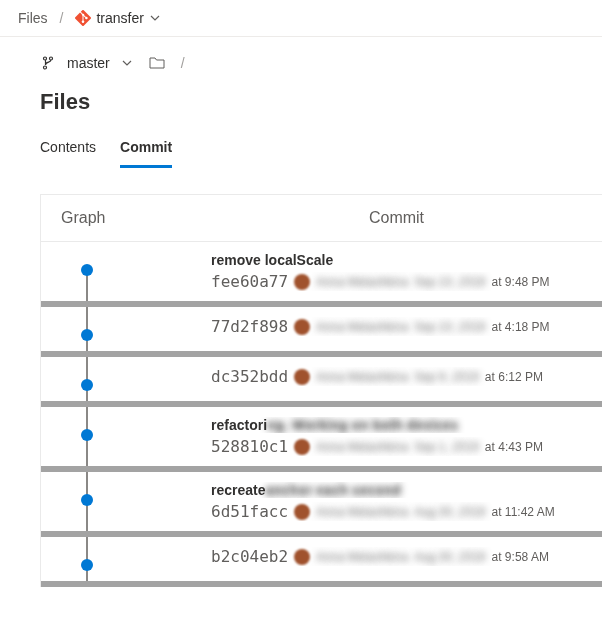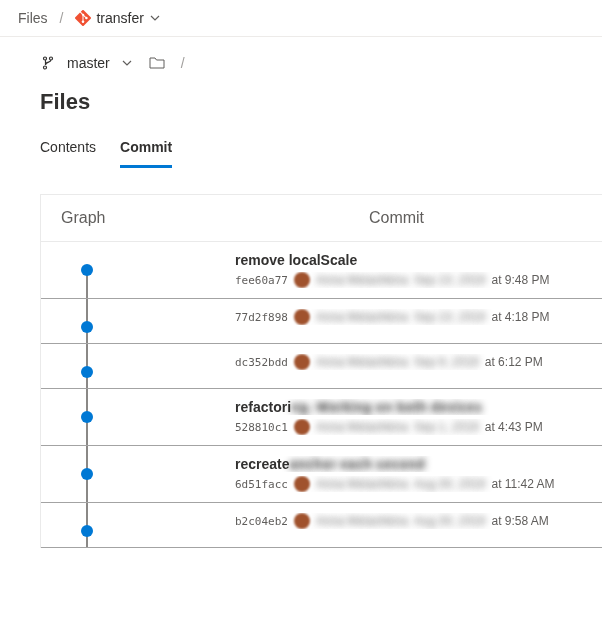--- a/index.html
+++ b/index.html
@@ -76,22 +76,21 @@
     padding: 14px 20px;
     color: #605e5c;
     border-bottom: 1px solid #eaeaea;
     font-size: 16px;
   }
   .col-graph { width: 150px; }
   .col-commit { flex: 1; text-align: center; }
   .commit-row {
     display: flex;
     padding: 10px 8px 10px 20px;
-    border-bottom: 1px solid #a3a3a3;
-    gap: 24px;
+    border-bottom: 6px solid #a3a3a3;
   }
   .graph-cell {
     width: 150px;
     position: relative;
     display: flex;
     justify-content: flex-start;
     padding-left: 20px;
   }
   .graph-line {
     position: absolute;
@@ -123,21 +122,21 @@
     display: flex;
     align-items: center;
     gap: 6px;
     font-size: 12px;
     color: #605e5c;
     white-space: nowrap;
     overflow: hidden;
   }
   .commit-hash {
     font-family: Consolas, monospace;
-    font-size: 11px;
+    font-size: 16px;
     color: #605e5c;
   }
   .avatar {
     width: 16px; height: 16px; border-radius: 50%;
     background: #a0522d;
     display: inline-block;
     filter: blur(1px);
   }
   .redact {
     color: transparent;

